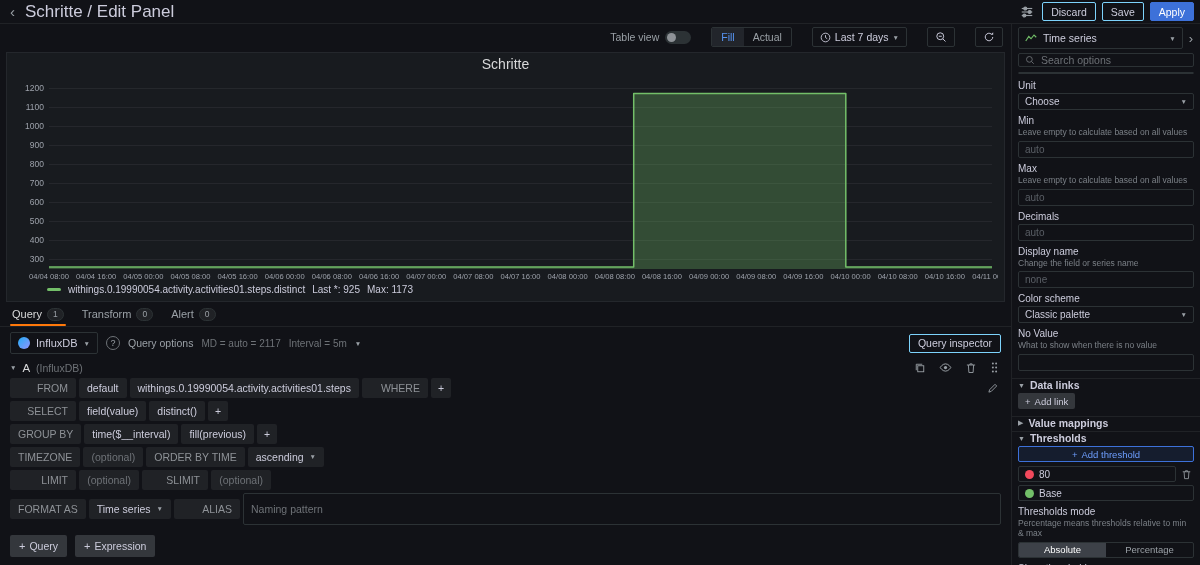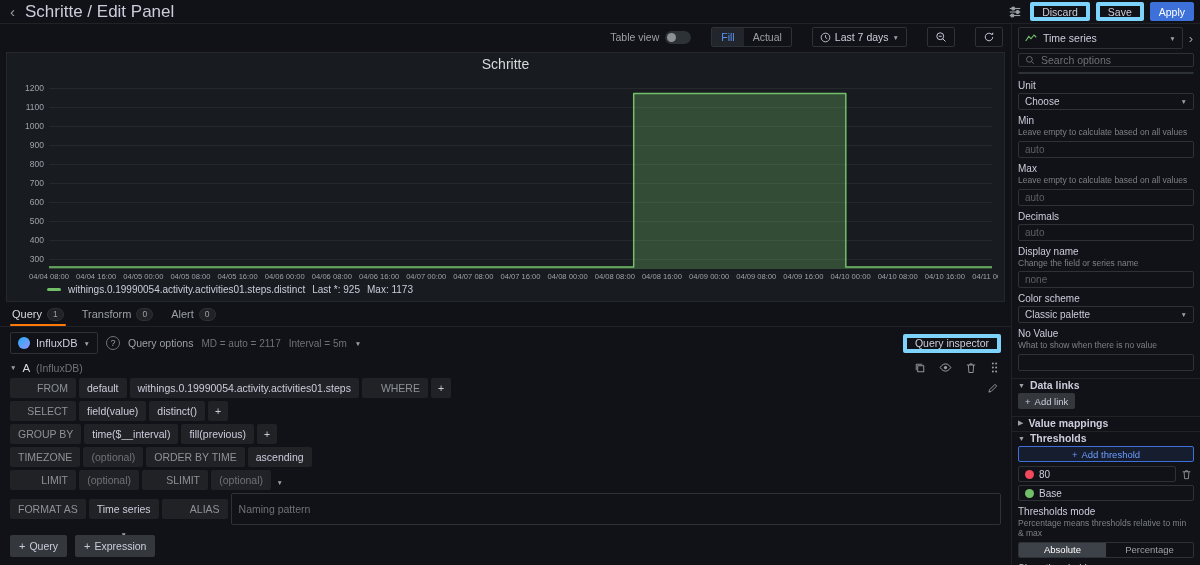--- a/index.html
+++ b/index.html
@@ -8,21 +8,21 @@
   .app { width:1200px; height:565px; background:#111217; display:flex; flex-direction:column; overflow:hidden; }
 
   
   .top { height:24px; flex:0 0 24px; display:flex; align-items:center; justify-content:space-between; padding:0 6px; border-bottom:1px solid #202226; }
   .h-left { display:flex; align-items:center; gap:6px; }
   .back { background:none; border:none; color:#9aa0a6; font-size:15px; cursor:pointer; line-height:1; padding:0 4px; }
   .crumb { font-size:17px; color:#ccccdc; }
   .h-right { display:flex; align-items:center; gap:6px; }
   .icon-btn { background:none; border:none; color:#9aa0a6; cursor:pointer; display:flex; align-items:center; padding:2px; }
   .btn { height:19px; padding:0 8px; font-size:10.5px; border-radius:2px; cursor:pointer; display:flex; align-items:center; font-family:inherit; }
-  .btn.secondary { background:transparent; border:4px solid #7dd3fc; color:#ccccdc; }
+  .btn.secondary { background:transparent; border:1px solid #7dd3fc; color:#ccccdc; }
   .btn.primary { background:#3d71d9; border:1px solid #3d71d9; color:#fff; }
 
   .content { flex:1; display:flex; min-height:0; }
   .main { flex:1; min-width:0; display:flex; flex-direction:column; }
 
   
   .toolbar { height:26px; flex:0 0 26px; display:flex; align-items:center; justify-content:flex-end; gap:20px; padding:0 8px; }
   .tv { display:flex; align-items:center; gap:6px; font-size:10.5px; color:#9aa0a6; }
   .switch { width:26px; height:13px; background:#2c3235; border-radius:7px; position:relative; cursor:pointer; display:inline-block; }
   .switch::after { content:""; position:absolute; left:2px; top:2px; width:9px; height:9px; border-radius:50%; background:#8e9297; }
@@ -65,21 +65,21 @@
   .qds { font-size:10.5px; color:#6e7277; }
   .qrow-icons { display:flex; align-items:center; gap:9px; }
   .qrow-icons .icon-btn svg, .qrow-head svg { display:block; }
   .qgrid { display:flex; flex-direction:column; gap:3px; margin-top:2px; }
   .qline { display:flex; align-items:center; gap:3px; }
   .chip { height:20px; line-height:20px; padding:0 8px; background:#202226; border-radius:2px; font-size:10.5px; white-space:nowrap;text-align:right; }
   .chip.tag { color:#8e9297; min-width:66px; }
   .chip.val { color:#ccccdc; cursor:pointer; }
   .chip.plus { color:#ccccdc; cursor:pointer; padding:0 7px; }
   .chip.ph { color:#6e7277; cursor:pointer; min-width:60px; }
-  .chip.sel { color:#ccccdc; cursor:pointer; display:flex; align-items:center; gap:6px;flex-direction:column; }
+  .chip.sel { color:#ccccdc; cursor:pointer; display:flex; align-items:center; gap:6px; }
   .alias-input { flex:1; height:16px; background:#111217; border:1px solid #2c3235; border-radius:2px; display:flex; align-items:center; padding:15px 7px; font-size:10.5px; color:#6e7277; cursor:text; }
   .row-edit { margin-left:auto; }
   .qactions { display:flex; gap:8px; margin:10px 0 8px 0; }
   .gbtn { height:22px; display:flex; align-items:center; gap:4px; background:#34373c; border:none; border-radius:2px; color:#ccccdc; font-size:10.5px; padding:0 9px; cursor:pointer; font-family:inherit; }
   .gbtn .plus-g { font-size:11px; }
 
   
   .sidebar { width:189px; flex:0 0 189px; border-left:1px solid #202226; display:flex; flex-direction:column; overflow:hidden; padding-top:3px; }
   .viz-row { display:flex; align-items:center; gap:3px; padding:0 4px 0 6px; margin-bottom:4px; }
   .viz-pick { flex:1; height:22px; border:1px solid #2c3235; border-radius:2px; background:#111217; display:flex; align-items:center; gap:6px; padding:0 6px; font-size:10.5px; cursor:pointer; }

